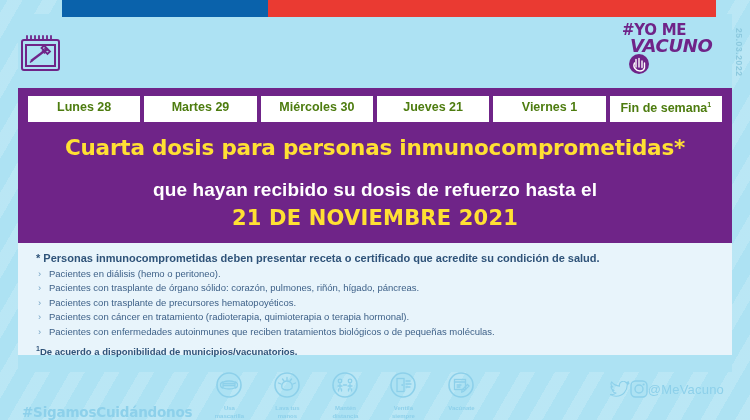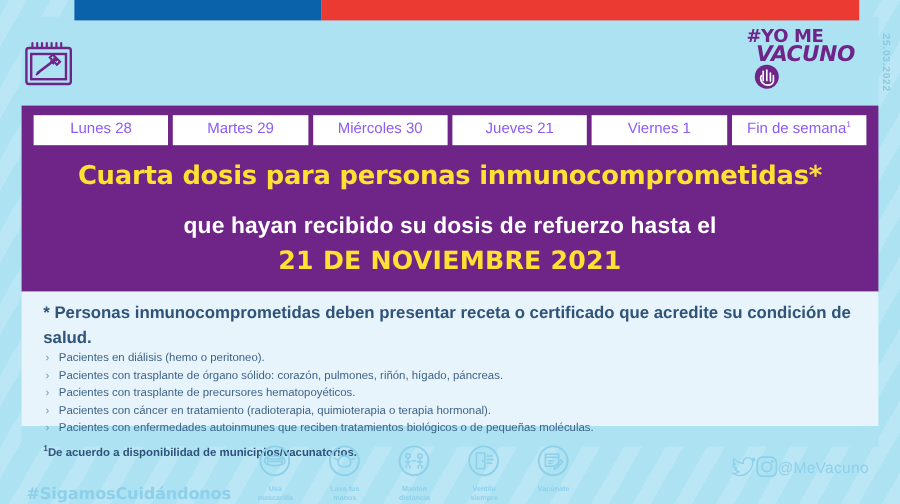--- a/index.html
+++ b/index.html
@@ -76,22 +76,22 @@
   .logo-hand{ position:absolute; left:6px; top:27px; }
 
   
   .panel{
     position:absolute; left:18px; top:88px; right:18px; height:155px;
     background:#6f2488; z-index:5;
     padding:8px 10px 0;
   }
   .days{ display:flex; gap:4px; }
   .day{
-    flex:1; background:#ffffff; color:#8b5cf6;
-    text-align:center; font-size:12.5px; font-weight:400;
+    flex:1; background:#ffffff; color:#4d7c0f;
+    text-align:center; font-size:12.5px; font-weight:700;
     padding:5px 0 6px; line-height:1.1;
   }
   .day sup{ font-size:7px; vertical-align:super; }
 
   .headline{ text-align:center; padding-top:14px; }
   .hl-1{
     color:#ffe033; font-weight:800; font-size:21.5px;
     font-family:"DejaVu Sans", sans-serif; line-height:1.16;
     letter-spacing:-.2px;
   }
@@ -106,21 +106,21 @@
   }
 
   
   .notes{
     position:absolute; left:18px; top:243px; right:18px; height:112px;
     background:#e8f4fb; z-index:5;
     padding:7px 14px 0 18px;
     color:#3e5c7e;
   }
   .note-head{
-    font-size:14px; font-weight:700; line-height:1.5;
+    font-size:11px; font-weight:700; line-height:1.5;
     color:#2f5379;
   }
   .note-li{
     font-size:9.5px; font-weight:400; line-height:1.53;
     color:#3e6188; padding-left:13px; position:relative;
   }
   .note-li .chev{
     position:absolute; left:2px; top:0; color:#6f9ec0;
   }
   .note-foot{

